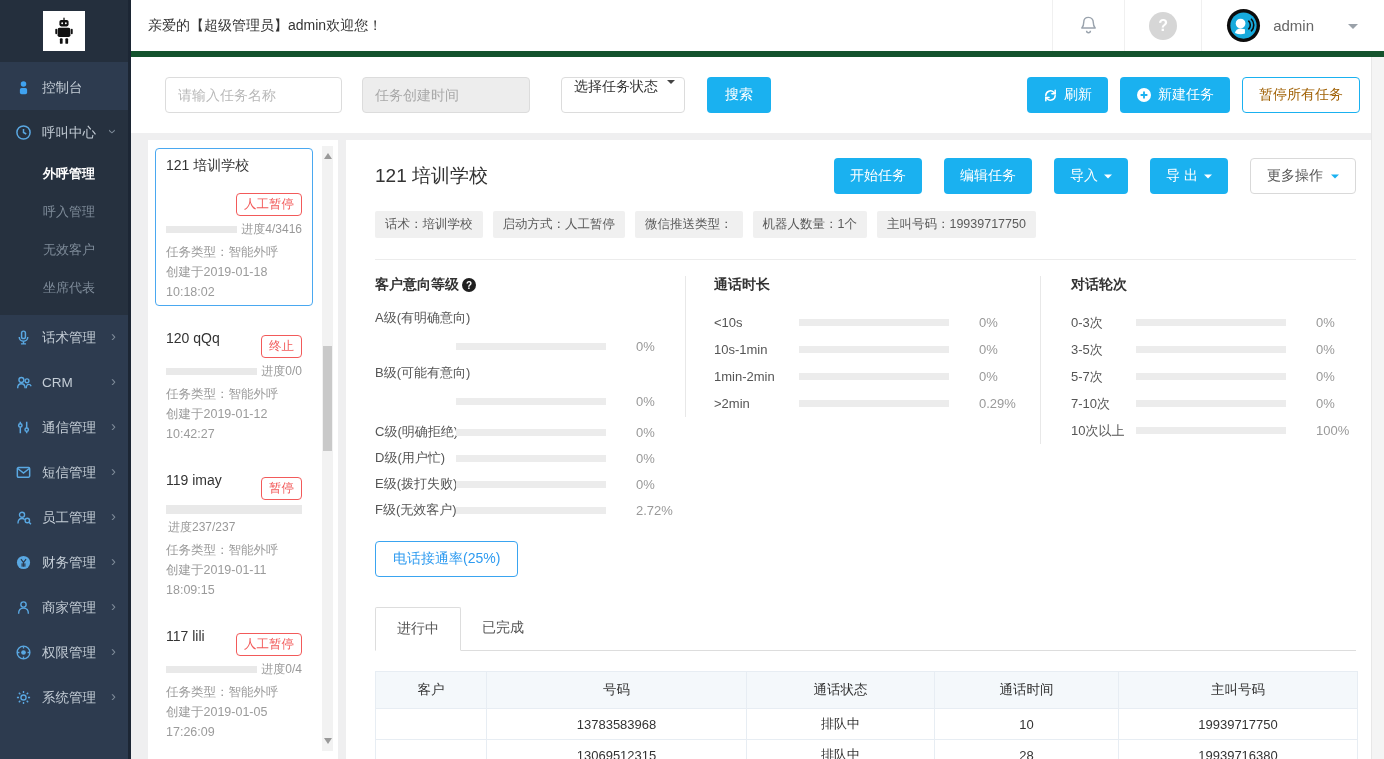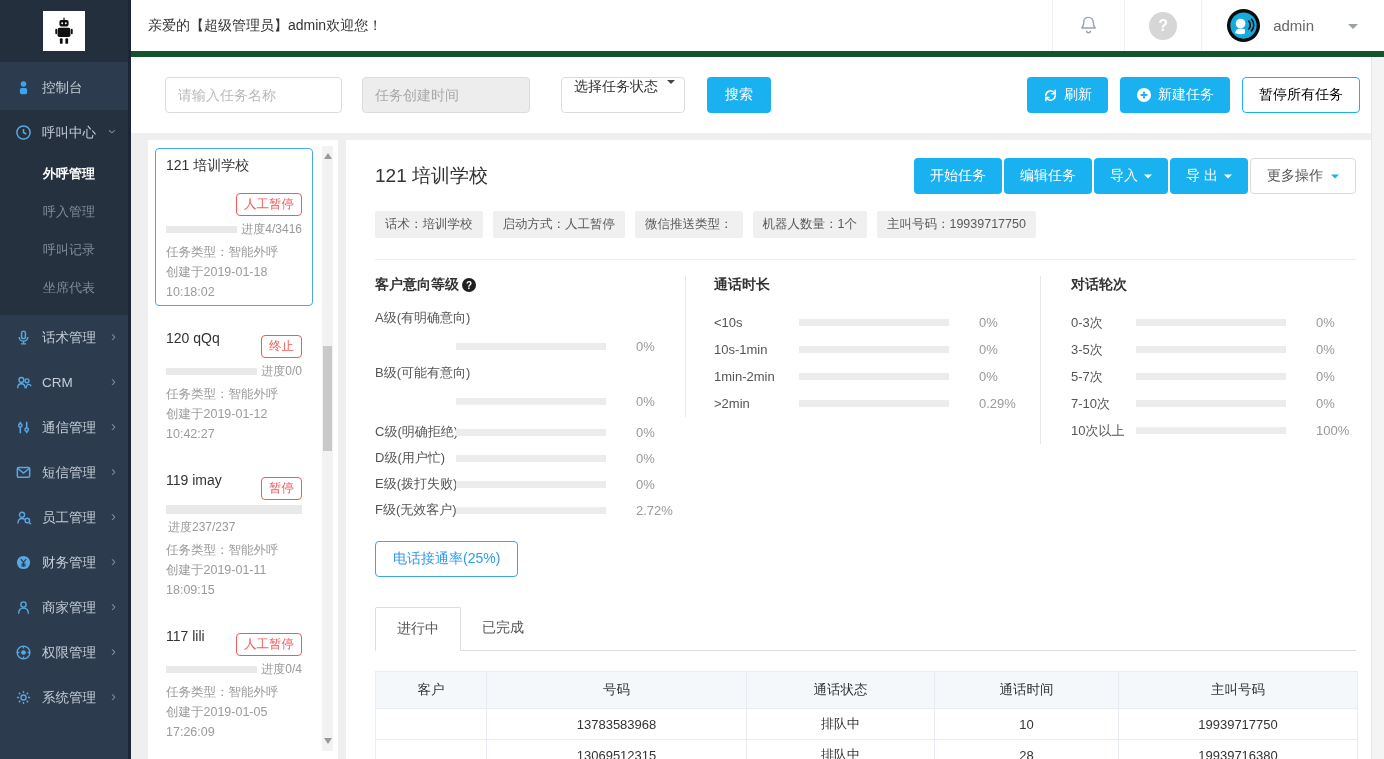--- a/index.html
+++ b/index.html
@@ -44,21 +44,21 @@
   .inp::placeholder{color:#b9b9b9}
   .inp.gray{background:#ededed;margin-left:20px;width:168px}
   .inp.gray::placeholder{color:#a9a9a9}
   .select{margin-left:31px;width:124px;height:36px;border:1px solid #dcdcdc;border-radius:4px;
           display:flex;align-items:flex-start;padding:0 9px 0 12px;color:#333;background:#fff;cursor:pointer}
   .select-caret{margin-left:auto;width:0;height:0;border:4px solid transparent;border-top-color:#444;transform:translateY(2px)}
   .btn{height:36px;border:none;border-radius:4px;background:#1ab1f0;color:#fff;font-size:14px;
        padding:0 16px;display:inline-flex;align-items:center;gap:6px;cursor:pointer;white-space:nowrap}
   .btn.search{margin-left:22px;padding:0 18px}
   .filter-right{margin-left:auto;display:flex;gap:12px;padding-right:11px}
-  .btn.outline{background:#fff;border:1px solid #1ab1f0;color:#000000}
+  .btn.outline{background:#fff;border:1px solid #1ab1f0;color:#a16207}
   .caret{display:inline-block;width:0;height:0;border:4.5px solid transparent;transform:translateY(2.5px)}
   .caret-w{border-top-color:#fff}
   .caret-b{border-top-color:#1ab1f0;margin-left:2px}
 
   
   .task-panel{position:absolute;left:148px;top:140px;width:190px;bottom:0;background:#fff;
               overflow:hidden;padding:8px 26px 0 7px}
   .task-card{width:158px;border:1px solid transparent;border-radius:4px;padding:8px 10px 3px;margin-bottom:2px;cursor:pointer}
   .task-card.selected{border-color:#4aa8f0}
   .tc-head{display:flex;flex-wrap:wrap;align-items:center}
@@ -78,21 +78,21 @@
   .ts-thumb{position:absolute;left:1px;top:200px;width:9px;height:105px;background:#c9c9c9}
   .ts-up,.ts-down{position:absolute;left:1.5px;width:0;height:0;border:4px solid transparent}
   .ts-up{top:3px;border-bottom:6px solid #9a9a9a}
   .ts-down{bottom:3px;border-top:6px solid #9a9a9a}
 
   
   .main-panel{position:absolute;left:346px;top:140px;right:13px;bottom:0;background:#fff;
               padding:18px 15px 0 29px;overflow:hidden}
   .detail-head{display:flex;align-items:center}
   .detail-title{font-size:19px;color:#333}
-  .detail-actions{margin-left:auto;display:flex;gap:2px}
+  .detail-actions{margin-left:auto;display:flex;gap:22px}
   .btn.white{background:#fff;border:1px solid #d9d9d9;color:#555}
   .tags-row{display:flex;gap:10px;margin-top:17px}
   .tag{background:#f0f0f0;color:#5a5a5a;font-size:12.5px;padding:5px 10px;border-radius:2px;white-space:nowrap}
   .head-divider{border-bottom:1px solid #ececec;margin-top:21px}
 
   
   .charts{display:flex;align-items:flex-start;padding-top:16px}
   .chart-col{flex:none}
   .col-intent{width:310px;padding-right:24px}
   .col-duration{width:355px;border-left:1px solid #e8e8e8;padding-left:28px}
@@ -172,21 +172,21 @@
             </svg>
           </span>
       <span class="mlabel">呼叫中心</span>
       <span class="arrow">›</span>
     </div>
     <div class="submenu">
   <div class="sub-item active">外呼管理</div>
 
   <div class="sub-item">呼入管理</div>
 
-  <div class="sub-item">呼叫记录</div>
+  <div class="sub-item">无效客户</div>
 
   <div class="sub-item">坐席代表</div>
 </div>
   </div>
 
   <div class="menu-group">
     <div class="menu-item">
       <span class="micon">
             <svg viewBox="0 0 16 16" width="17" height="17" fill="none" stroke="#5aa8e2" stroke-width="1.4">
               <rect x="6.2" y="2" width="3.6" height="7" rx="1.8"></rect>

